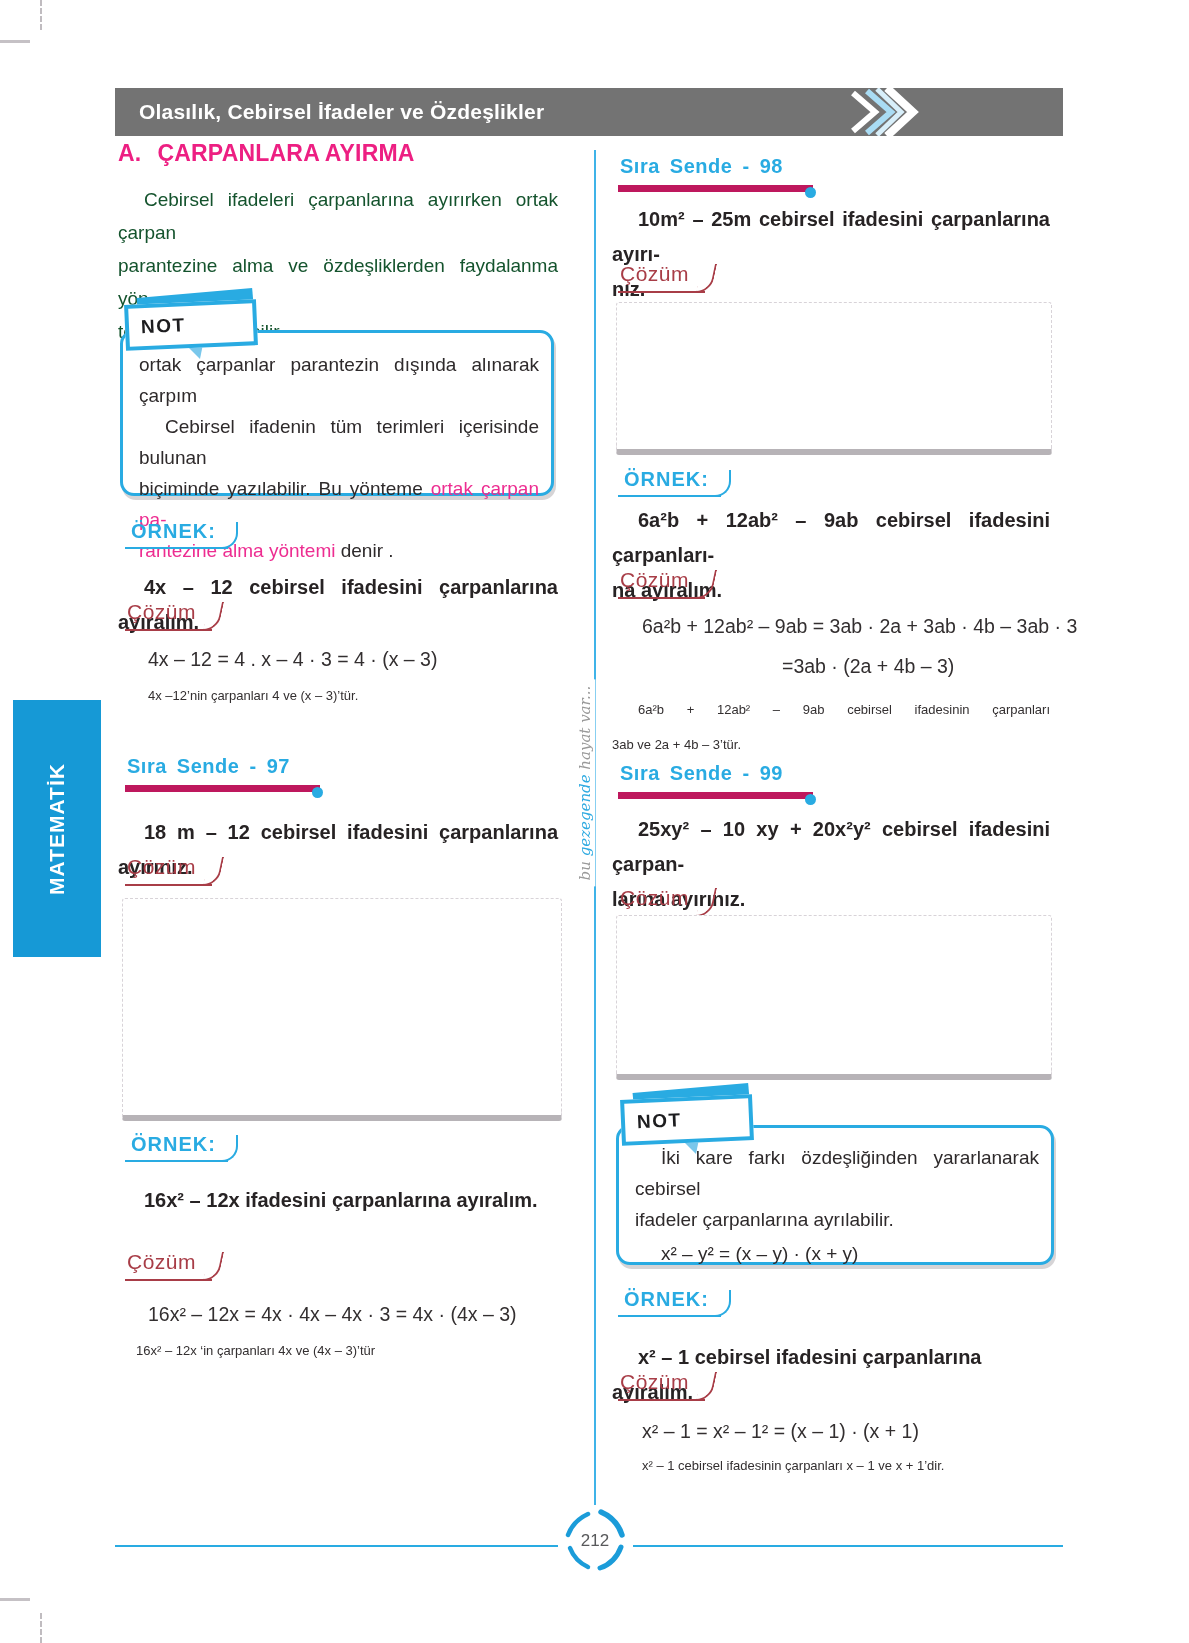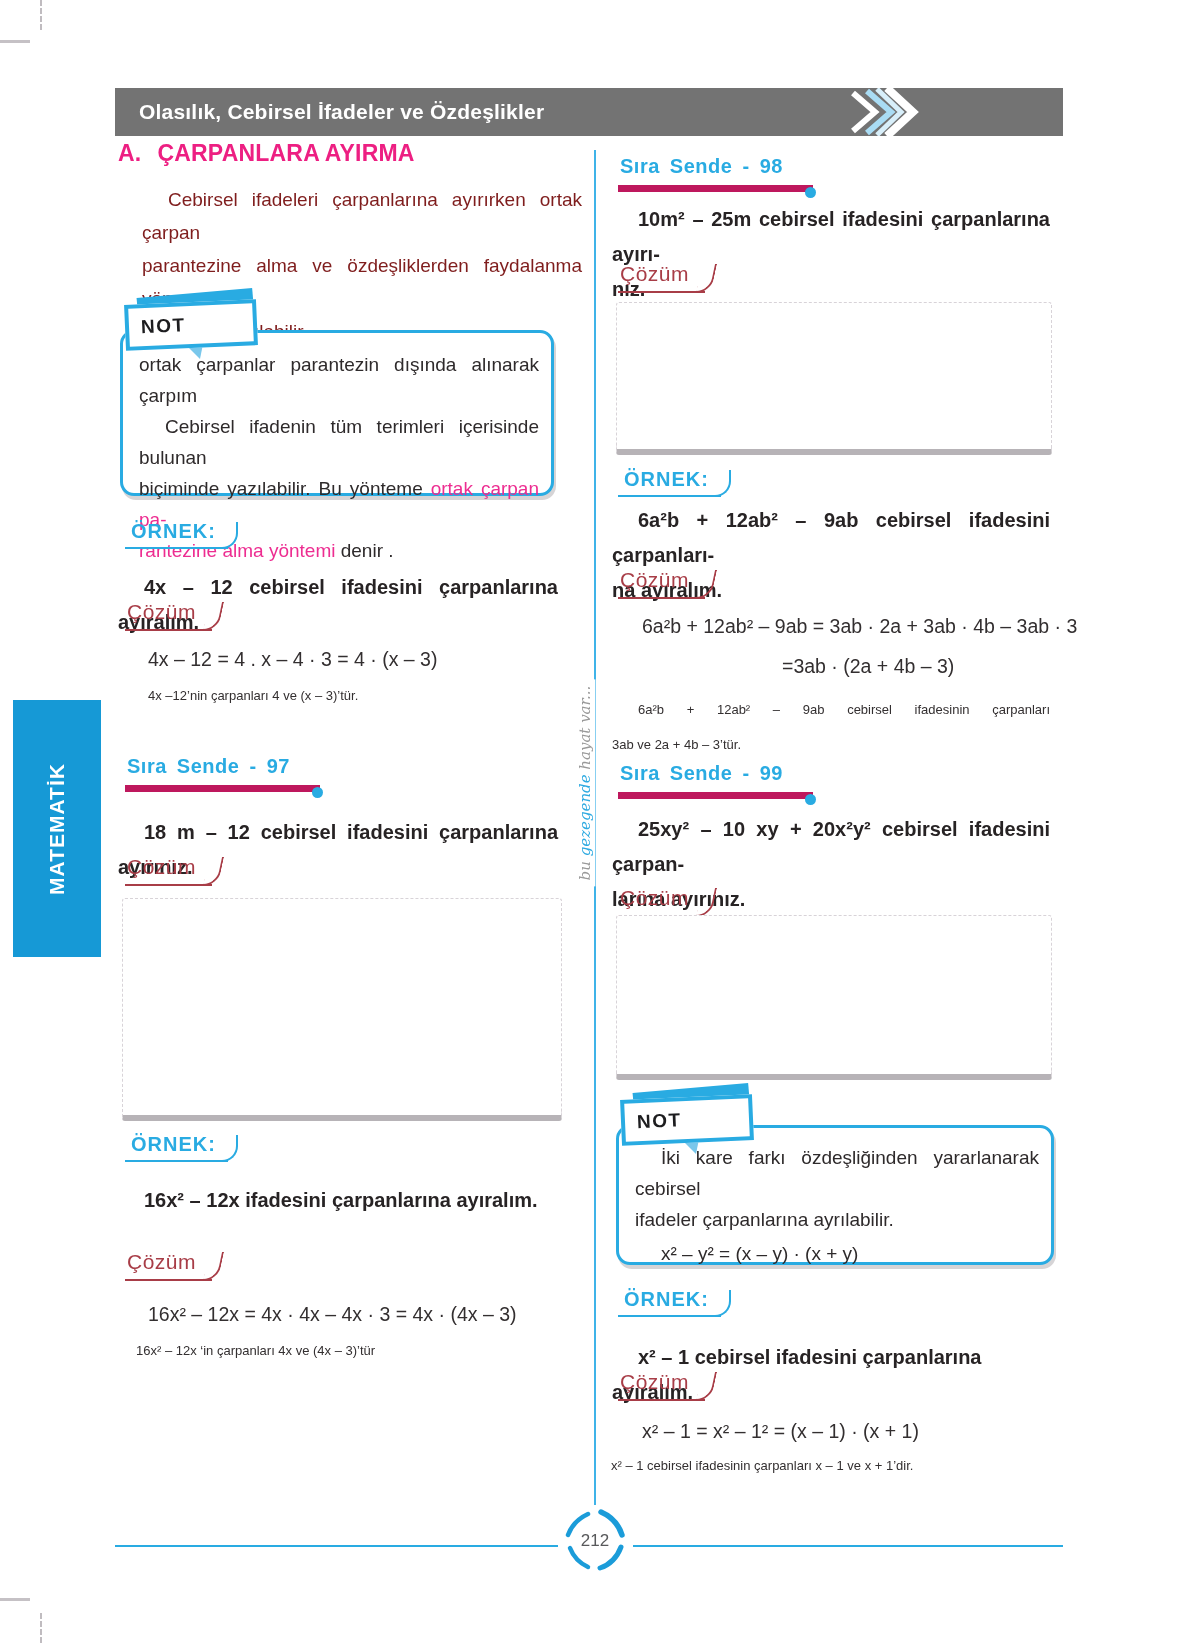--- a/index.html
+++ b/index.html
@@ -31,21 +31,21 @@
            justify-content:center;font-size:17px;color:#58595b;}
 
   
   .sec-title{font-weight:700;font-size:23px;color:#ed1f82;letter-spacing:.2px;}
   .sec-title .gap{display:inline-block;width:16px;}
 
   
   .bl{display:block;}
   .jl{text-align:justify;text-align-last:justify;}
   .ind{text-indent:26px;}
-  .body-txt{font-size:19px;line-height:33px;color:#7f1d1d;margin-left:24px;}
+  .body-txt{font-size:19px;line-height:33px;color:#14532d;}
 
   
   .note-box{position:absolute;background:#fff;border:3px solid #29abe2;border-radius:14px;
             box-shadow:2px 4px 0 rgba(165,160,165,.45);}
   .note-content{padding:16px 12px 0 16px;font-size:19px;line-height:31px;}
   .pink{color:#ed2d91;}
   .not-flag{position:absolute;top:-40px;left:2px;width:134px;height:60px;}
   .nf-banner{position:absolute;left:12px;top:0;width:116px;height:15px;background:#29abe2;
              transform:rotate(-5deg);}
   .nf-box{position:absolute;left:0;top:9px;width:112px;height:38px;background:#fff;
@@ -237,21 +237,21 @@
   <div class="abs ornek" style="left:618px;top:1288px;">
     <span class="ornek-text">ÖRNEK:</span><span class="ornek-curve"></span>
   </div>
   <div class="abs problem" style="left:612px;top:1340px;width:438px;">
     <span class="bl ind">x² – 1 cebirsel ifadesini çarpanlarına ayıralım.</span>
   </div>
   <div class="abs cozum" style="left:618px;top:1370px;">
     <span class="cozum-text">Çözüm</span><span class="cozum-curve"></span>
   </div>
   <div class="abs math" style="left:612px;top:1420px;">x² – 1 = x² – 1² = (x – 1) · (x + 1)</div>
-  <div class="abs result" style="left:581px;top:1458px;">x² – 1 cebirsel ifadesinin  çarpanları x – 1 ve x + 1’dir.</div>
+  <div class="abs result" style="left:612px;top:1458px;">x² – 1 cebirsel ifadesinin  çarpanları x – 1 ve x + 1’dir.</div>
 
   <div class="handwriting">
     <span class="hw"><span>bu </span><span class="hw-blue">gezegende</span><span> hayat var...</span></span>
   </div>
 
   <div class="footline" style="left:115px;width:443px;"></div>
   <div class="footline" style="left:633px;width:430px;"></div>
   <div class="pagenum-wrap">
     <svg width="74" height="74" viewBox="0 0 74 74">
       <path d="M30 10 Q15 17 10 31" fill="none" stroke="#1b9cd9" stroke-width="4.5" stroke-linecap="round"></path>

